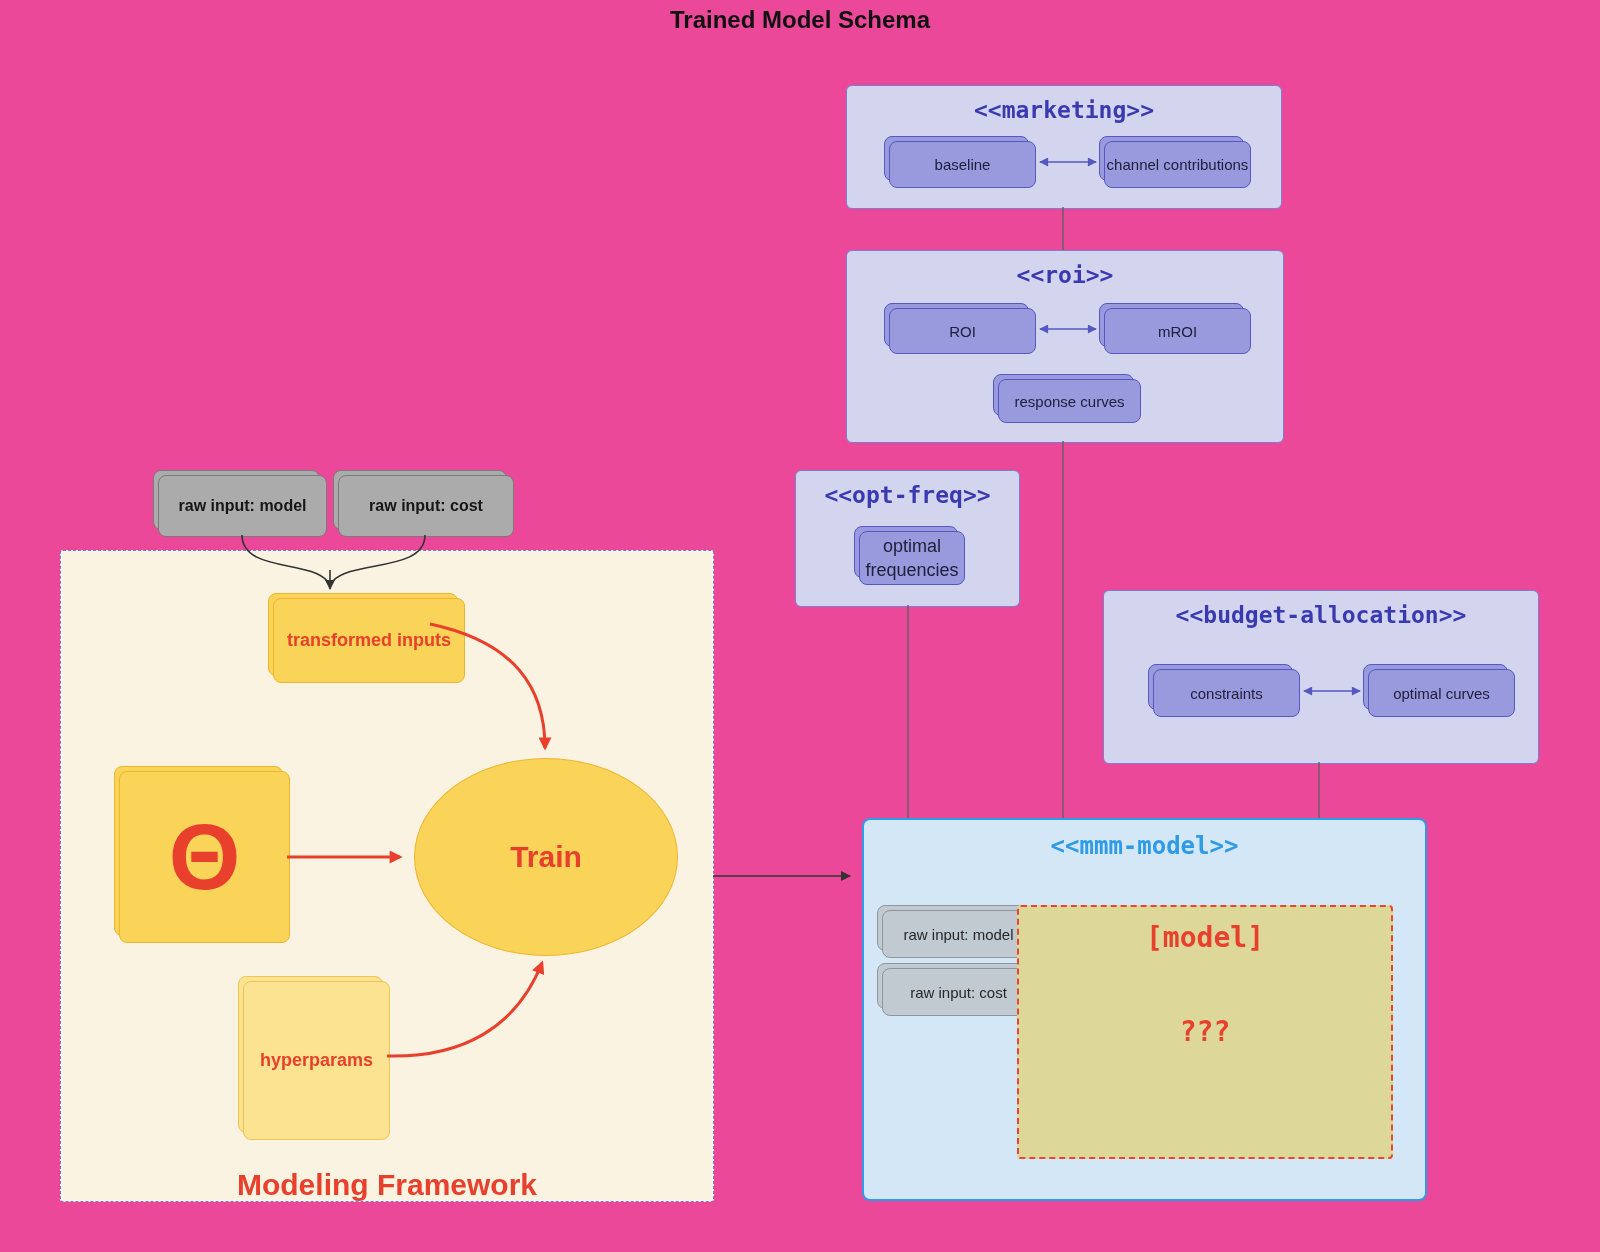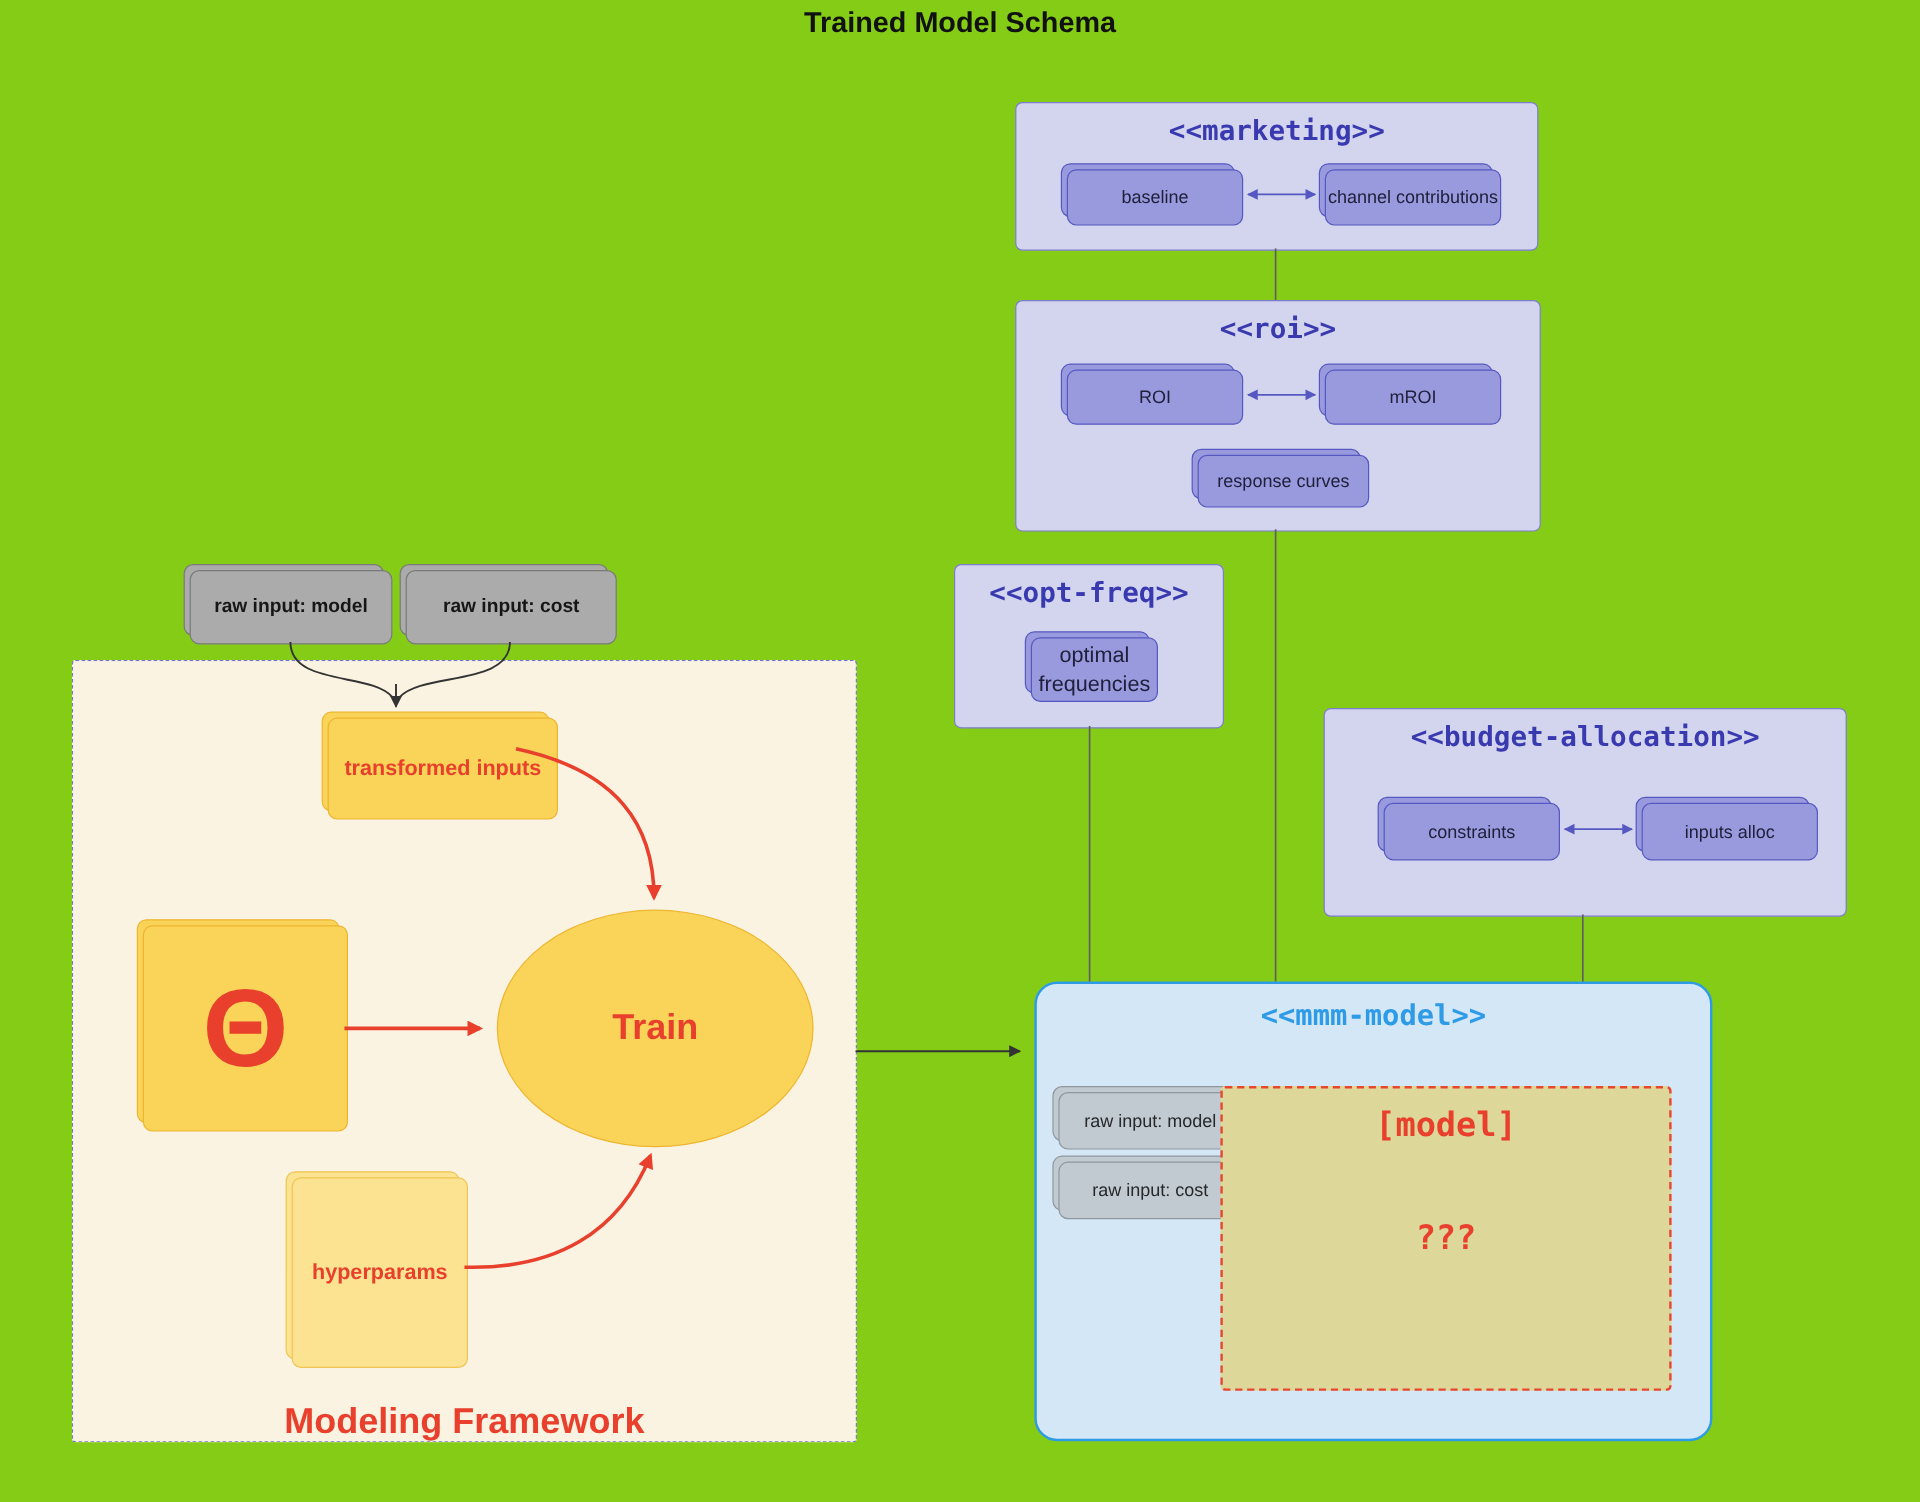--- a/index.html
+++ b/index.html
@@ -1,17 +1,17 @@
 <!DOCTYPE html>
 <html><head>
 <meta charset="utf-8">
 <style>
   html,body{margin:0;padding:0;background:#f8f8f8;}
   .canvas{
-    position:relative;width:1600px;height:1252px;background:#84cc16;
+    position:relative;width:1600px;height:1252px;background:#ec4899;
     font-family:"Liberation Sans",sans-serif;isolation:isolate;overflow:hidden;
   }
   .abs{position:absolute;}
   .page-title{
     top:6px;left:0;width:100%;text-align:center;
     font-size:24px;font-weight:bold;color:#111;
   }
 
   
   .stacked{border-radius:8px;}
@@ -115,25 +115,25 @@
       <span>optimal frequencies</span>
     </div>
   </div>
 
   <div class="abs container-purple" style="left:1103px;top:590px;width:434px;height:172px;">
     <div class="c-title">&lt;&lt;budget-allocation&gt;&gt;</div>
     <div class="abs node stacked node-purple" style="left:49px;top:78px;width:145px;height:46px;">
       <span>constraints</span>
     </div>
     <div class="abs node stacked node-purple" style="left:264px;top:78px;width:145px;height:46px;">
-      <span>inputs alloc</span>
+      <span>optimal curves</span>
     </div>
   </div>
 
-  <div class="abs mmm" style="left:862px;top:818px;width:561px;height:379px;border-radius:19px;">
+  <div class="abs mmm" style="left:862px;top:818px;width:561px;height:379px;">
     <div class="c-title">&lt;&lt;mmm-model&gt;&gt;</div>
     <div class="abs node stacked node-gray-light" style="left:18px;top:90px;width:151px;height:46px;">
       <span>raw input: model</span>
     </div>
     <div class="abs node stacked node-gray-light" style="left:18px;top:148px;width:151px;height:46px;">
       <span>raw input: cost</span>
     </div>
     <div class="abs model-box" style="left:153px;top:85px;width:372px;height:250px;">
       <div class="red-mono" style="text-align:center;margin-top:14px;font-size:28px;">[model]</div>
       <div class="abs red-mono" style="top:108px;left:0;width:100%;text-align:center;font-size:28px;">???</div>

